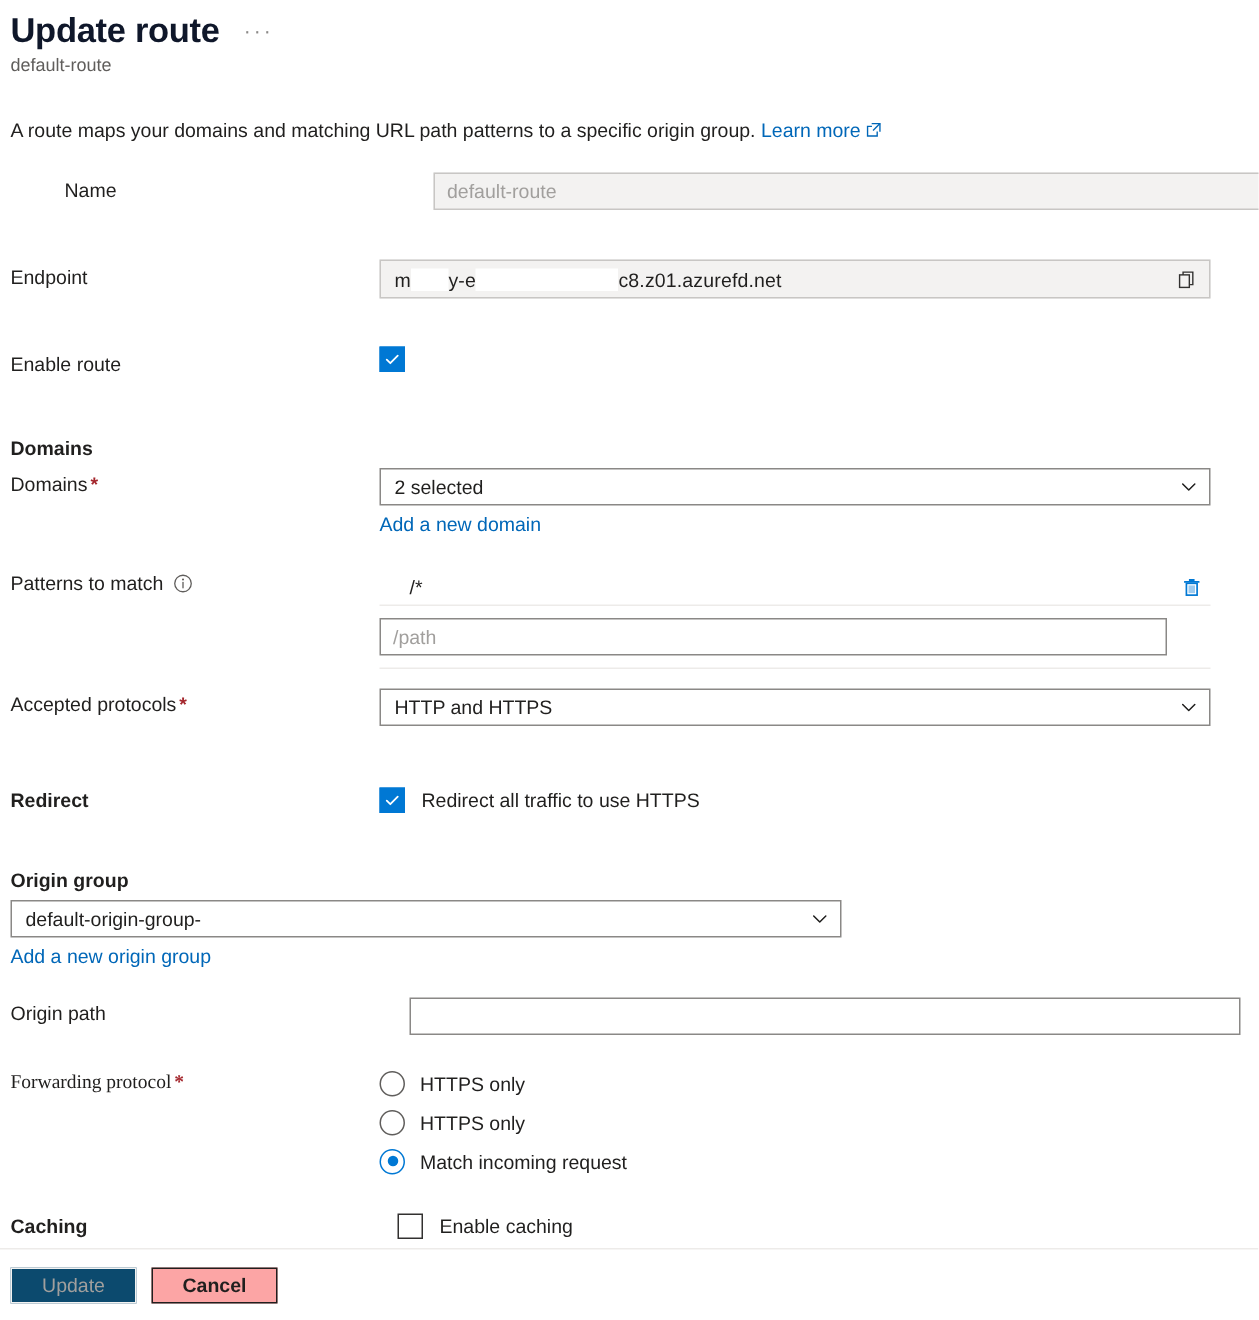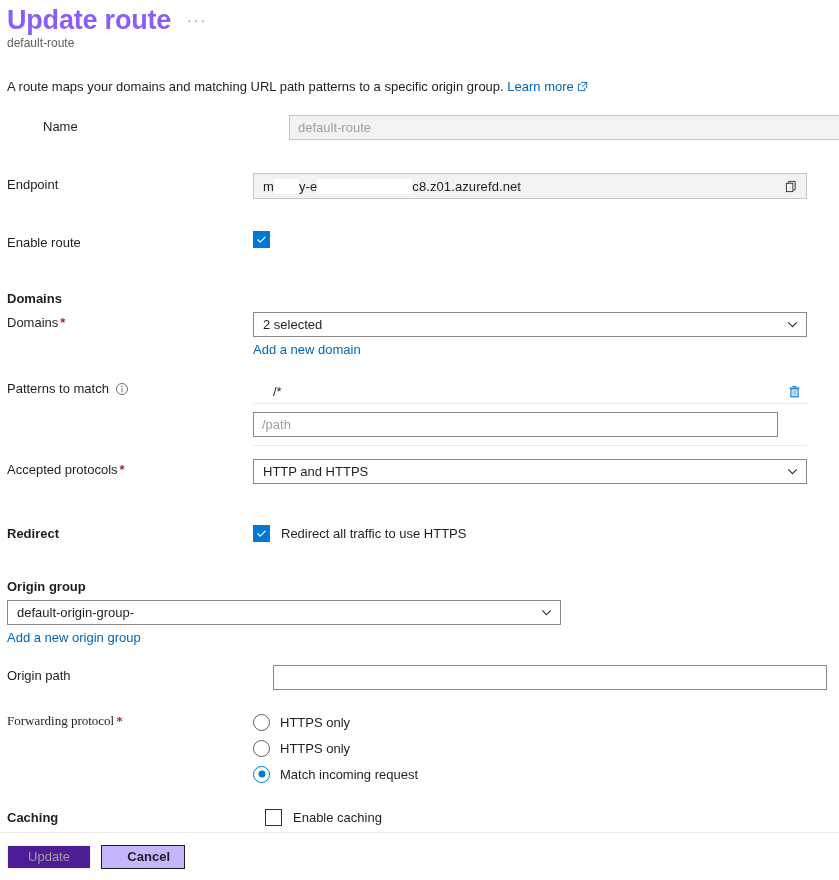--- a/index.html
+++ b/index.html
@@ -20,25 +20,25 @@
   
   .page-header {
     padding: 6px 0 0 7px;
   }
   .title-row {
     display: flex;
     align-items: flex-start;
     gap: 16px;
   }
   .page-title {
-    font-size: 27px;
+    font-size: 23px;
     font-weight: bold;
     letter-spacing: -0.2px;
     line-height: 28px;
-    color: #8b5cf6;
+    color: #0f172a;
     margin: 0;
   }
   .ellipsis-btn {
     margin-top: 9px;
     color: #8a8886;
     font-size: 14px;
     letter-spacing: 2px;
     line-height: 10px;
     cursor: pointer;
     user-select: none;
@@ -328,31 +328,30 @@
   .btn {
     height: 24px;
     min-width: 84px;
     box-sizing: border-box;
     font-family: "Liberation Sans", sans-serif;
     font-size: 13px;
     padding: 0 14px;
     cursor: pointer;
   }
   .btn.primary-disabled {
-    background: #4c1d95;
+    background: #0c4a6e;
     border: 1px solid #f3f2f1;
     color: #a19f9d;
     cursor: default;
   }
   .btn.secondary {
-    background: #c4b5fd;
+    background: #fca5a5;
     border: 1px solid #201f1e;
     color: #201f1e;
     font-weight: bold;
-    text-align: right;
   }
 </style>
 </head>
 <body>
 
 <div class="page-header">
   <div class="title-row">
     <h1 class="page-title">Update route</h1>
     <div class="ellipsis-btn">···</div>
   </div>

